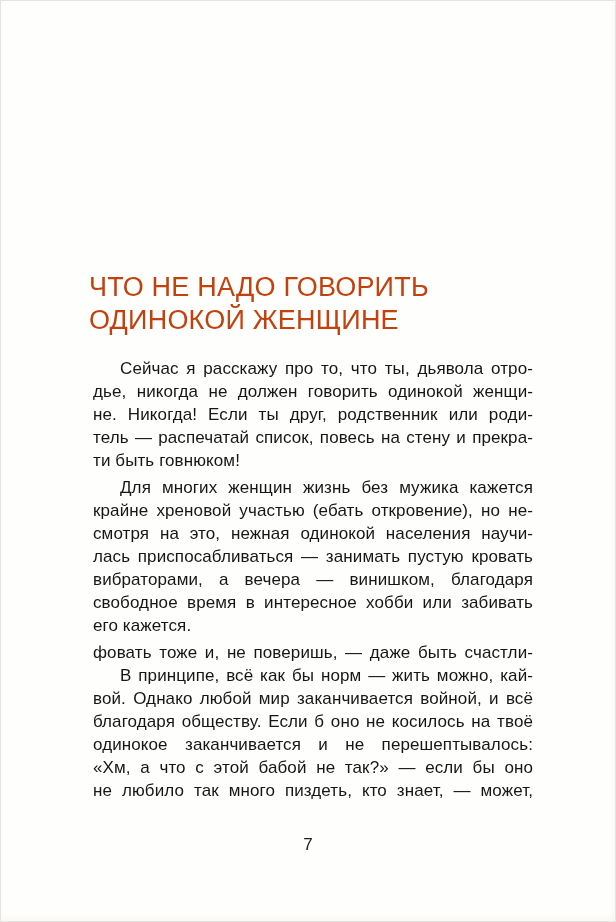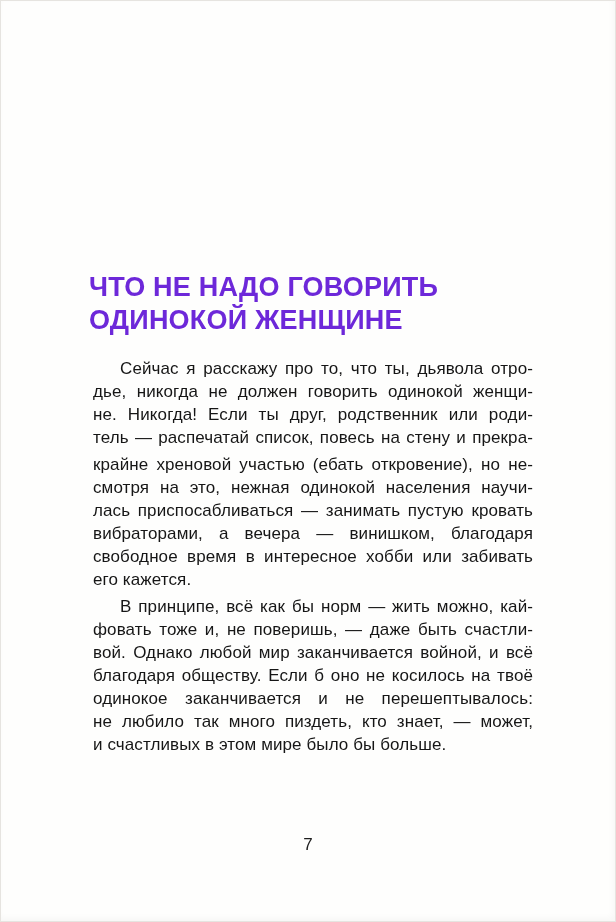--- a/index.html
+++ b/index.html
@@ -23,23 +23,23 @@
   }
   .content{
     position:absolute;
     left:88px; top:270px; width:448px;
     color:var(--text-color);
   }
   .title{
     margin:0 0 20px 0;
     font-size:27px;
     line-height:33px;
-    font-weight:bold;
+    font-weight:normal;
     letter-spacing:0.2px;
-    color:#6d28d9;
+    color:#c2410c;
   }
   .title-line{white-space:nowrap;}
   .paragraph{margin:4px;}
   .line{
     font-size:17px;
     line-height:23px;
     text-align:justify;
     text-align-last:justify;
     letter-spacing:0.1px;
   }
@@ -62,34 +62,36 @@
     <h1 class="title">
         <div class="title-line">ЧТО НЕ НАДО ГОВОРИТЬ</div>
         <div class="title-line">ОДИНОКОЙ ЖЕНЩИНЕ</div>
       </h1>
     <div class="body-text">
         <div class="paragraph">
           <div class="line first">Сейчас я расскажу про то, что ты, дьявола отро-</div>
           <div class="line">дье, никогда не должен говорить одинокой женщи-</div>
           <div class="line">не. Никогда! Если ты друг, родственник или роди-</div>
           <div class="line">тель — распечатай список, повесь на стену и прекра-</div>
+          <div class="line last">ти быть говнюком!</div>
         </div>
         <div class="paragraph">
+          <div class="line first">Для многих женщин жизнь без мужика кажется</div>
           <div class="line">крайне хреновой участью (ебать откровение), но не-</div>
           <div class="line">смотря на это, нежная одинокой населения научи-</div>
           <div class="line">лась приспосабливаться — занимать пустую кровать</div>
           <div class="line">вибраторами, а вечера — винишком, благодаря</div>
           <div class="line">свободное время в интересное хобби или забивать</div>
           <div class="line last">его кажется.</div>
         </div>
         <div class="paragraph">
+          <div class="line">фовать тоже и, не поверишь, — даже быть счастли-</div>
           <div class="line first">В принципе, всё как бы норм — жить можно, кай-</div>
-          <div class="line">фовать тоже и, не поверишь, — даже быть счастли-</div>
           <div class="line">вой. Однако любой мир заканчивается войной, и всё</div>
           <div class="line">благодаря обществу. Если б оно не косилось на твоё</div>
           <div class="line">одинокое заканчивается и не перешептывалось:</div>
+          <div class="line">«Хм, а что с этой бабой не так?» — если бы оно</div>
           <div class="line">не любило так много пиздеть, кто знает, — может,</div>
-          <div class="line last">и счастливых в этом мире было бы больше.</div>
         </div>
       </div>
   </div>
   <div class="page-number">7</div>
 </div>
 
 </body></html>

